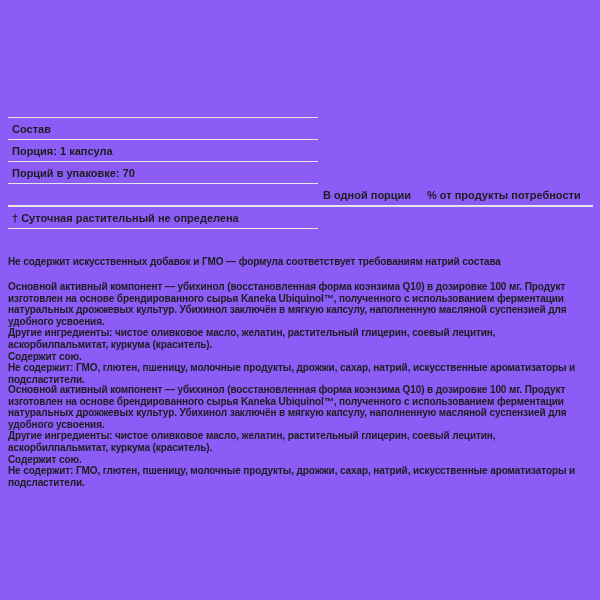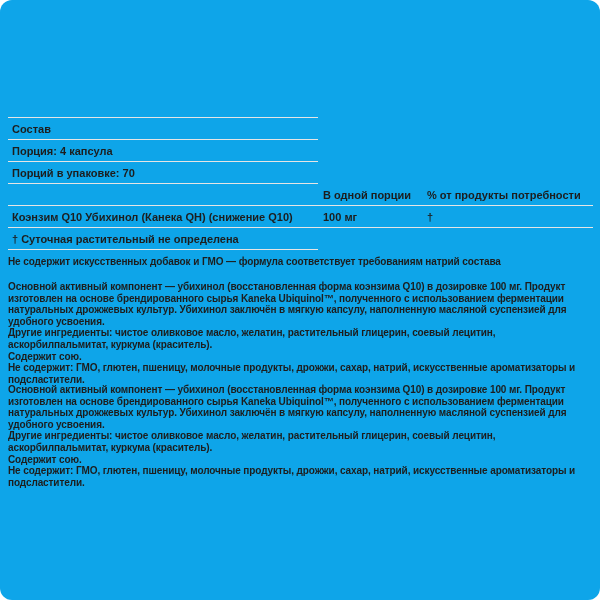--- a/index.html
+++ b/index.html
@@ -4,21 +4,21 @@
 <style>
   * { margin:0; padding:0; box-sizing:border-box; }
   html,body { width:600px; height:600px; }
   body {
     background:#ffffff;
     font-family:"Liberation Sans", sans-serif;
     color:#1d1d1d;
     position:relative;
     overflow:hidden;
   }
-  .page { position:absolute; inset:0; background:#0ea5e9;border-radius:12px; }
+  .page { position:absolute; inset:0; background:#8b5cf6; }
 
   
   .facts {
     position:absolute; top:117px; left:8px; width:585px;
     font-size:11px; font-weight:bold; color:#1d1d1d;
   }
   .rule { height:1px; background:#e5e5e5; }
   .rule.short { width:310px; }
   .rule.full  { width:585px; }
   .frow { display:flex; align-items:center; height:21px; }
@@ -46,38 +46,33 @@
 
 <div class="page">
 
   <div class="facts">
     <div class="rule short"></div>
     <div class="frow">
       <div class="c1">Состав</div>
     </div>
     <div class="rule short"></div>
     <div class="frow">
-      <div class="c1">Порция: 4 капсула</div>
+      <div class="c1">Порция: 1 капсула</div>
     </div>
     <div class="rule short"></div>
     <div class="frow">
       <div class="c1">Порций в упаковке: 70</div>
     </div>
     <div class="rule short"></div>
     <div class="frow">
       <div class="c1"></div>
       <div class="c2">В одной порции</div>
       <div class="c3">% от продукты потребности</div>
     </div>
     <div class="rule full"></div>
-    <div class="frow">
-      <div class="c1">Коэнзим Q10 Убихинол (Канека QH) (снижение  Q10)</div>
-      <div class="c2">100 мг</div>
-      <div class="c3">†</div>
-    </div>
     <div class="rule full"></div>
     <div class="frow">
       <div class="c1">† Суточная растительный не определена</div>
     </div>
     <div class="rule short"></div>
   </div>
 
   <div class="claims">Не содержит искусственных добавок и ГМО  — формула соответствует требованиям натрий состава</div>
 
   <div class="desc" id="desc1">Основной активный компонент — убихинол (восстановленная форма коэнзима Q10) в дозировке 100 мг. Продукт изготовлен на основе брендированного сырья Kaneka Ubiquinol™, полученного с использованием ферментации натуральных дрожжевых культур. Убихинол заключён в мягкую капсулу, наполненную масляной суспензией для удобного усвоения.

